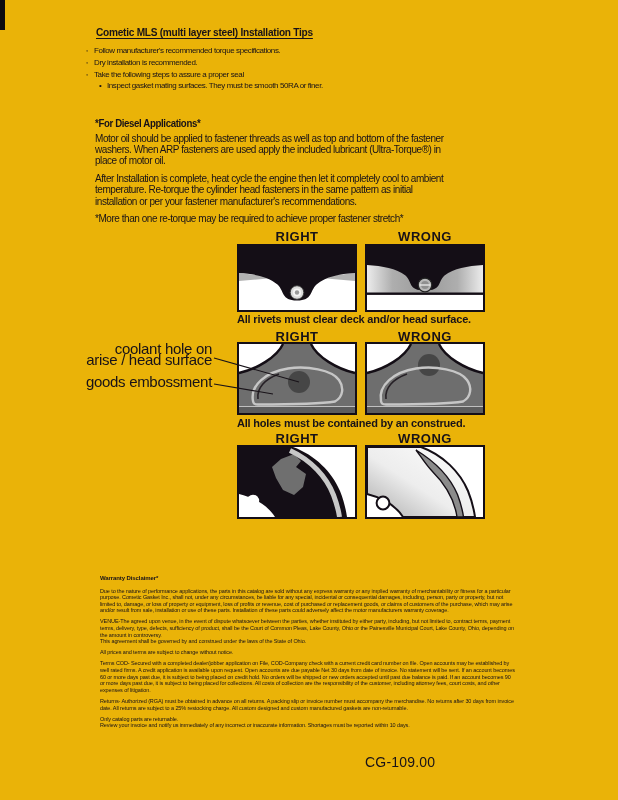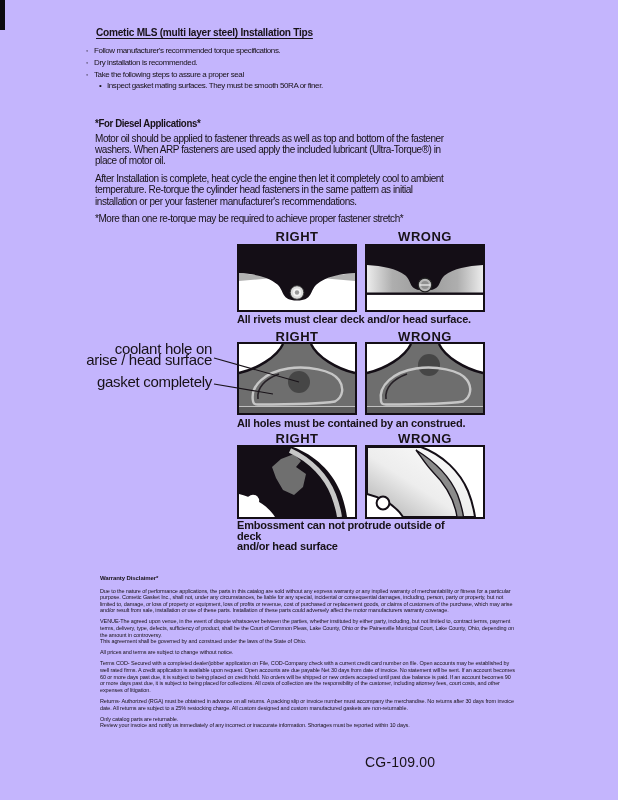--- a/index.html
+++ b/index.html
@@ -1,17 +1,17 @@
 <!DOCTYPE html>
 <html><head>
 <meta charset="utf-8">
 <style>
   html,body { margin:0; padding:0; background:#ffffff; }
   .page {
-    position:relative; width:618px; height:800px; background:#c4b5fd;
+    position:relative; width:618px; height:800px; background:#eab308;
     font-family:"Liberation Sans", sans-serif; color:#181218; overflow:hidden;
   }
   .corner-mark { position:absolute; left:0; top:6; width:5px; height:30px; background:#0d0a0f; }
 
   .title {
     position:absolute; left:96px; top:26px; font-size:11.5px; font-weight:bold;
     letter-spacing:-0.3px; text-decoration:underline; text-underline-offset:2px;
     transform:scaleX(0.88); transform-origin:left top; white-space:nowrap;
   }
 
@@ -105,21 +105,21 @@
 
   <div class="cap" style="left:237px; top:313px;">All rivets must clear deck and/or head surface.</div>
 
   <div class="rw-label" style="left:237px; top:329px;">RIGHT</div>
   <div class="rw-label" style="left:365px; top:329px;">WRONG</div>
 
   <div class="side-label" style="top:344px;">
     <div>coolant hole on</div>
     <div>arise / head surface</div>
   </div>
-  <div class="side-label" style="top:377px;">gasket completely</div>
+  <div class="side-label" style="top:377px;">goods embossment</div>
 
   <svg class="panel" style="left:237px; top:342px;" width="120" height="73" viewBox="0 0 120 73">
     <rect x="0" y="0" width="120" height="73" fill="#6e6e6e"></rect>
     <path d="M2,2 H46 C40,15 20,27 2,31 Z" fill="#ffffff"></path>
     <path d="M118,2 H74 C80,15 100,27 118,31 Z" fill="#ffffff"></path>
     <path d="M46,2 C40,15 20,27 2,31" fill="none" stroke="#140e16" stroke-width="2.4"></path>
     <path d="M74,2 C80,15 100,27 118,31" fill="none" stroke="#140e16" stroke-width="2.4"></path>
     <circle cx="62" cy="40" r="11" fill="#464646"></circle>
     <path d="M16,59 C13,43 29,30 51,26.5 C70,23.5 95,28 102,38 C107,45 106.5,55 98,59.5 C80,62.5 32,62.5 21,62.5 C17,62.5 16.5,61.5 16,59 Z" fill="none" stroke="#c6c6c6" stroke-width="2.4"></path>
     <path d="M21,57 C19.5,46 28,37 42,32" fill="none" stroke="#262026" stroke-width="1.6"></path>
@@ -170,24 +170,20 @@
           <stop offset="1" stop-color="#cfcfcf"></stop>
       </linearGradient>
     </defs>
     <rect x="0" y="0" width="120" height="74" fill="#ffffff"></rect>
     <path d="M2,2 H56 C78,10 95,27 103,46 C107,56 109,65 110,72 H38 C31,61 18,53 2,49 Z" fill="url(#sv)" stroke="#140e16" stroke-width="2"></path>
     <path d="M51,5 C69,16 85,32 92.5,49.5 C95.5,57.5 97.5,65 98.5,72 H92 C90,58 82,41 67,26 C61,20 55.5,11 51,5 Z" fill="#8b8b8b" stroke="#140e16" stroke-width="1.4"></path>
     <circle cx="18" cy="58" r="6.4" fill="#ffffff" stroke="#140e16" stroke-width="2"></circle>
     <rect x="1" y="1" width="118" height="72" fill="none" stroke="#140e16" stroke-width="2"></rect>
   </svg>
 
-  <div class="cap cap2" style="left:237px; top:520px;">
-    <div>Embossment can not protrude outside of deck</div>
-    <div>and/or head surface</div>
-  </div>
 
   <div class="warranty">
     <div class="w-head">Warranty Disclaimer*</div>
     <div class="wp">Due to the nature of performance applications, the parts in this catalog are sold without any express warranty or any implied warranty of merchantability or fitness for a particular purpose.  Cometic Gasket Inc., shall not, under any circumstances, be liable for any special, incidental or consequential damages, including, person, party or property, but not limited to, damage, or loss of property or equipment, loss of profits or revenue, cost of purchased or replacement goods, or claims of customers of the purchase, which may arise and/or result from sale, installation or use of these parts.  Installation of these parts could adversely affect the motor manufacturers warranty coverage.</div>
     <div class="wp tight">VENUE-The agreed upon venue, in the event of dispute whatsoever between the parties, whether instituted by either party, including, but not limited to, contract terms, payment terms, delivery, type, defects, sufficiency of product, shall be the Court of Common Pleas, Lake County, Ohio or the Painesville Municipal Court, Lake County, Ohio, depending on the amount in controversy.</div>
     <div class="wp">This agreement shall be governed by and construed under the laws of the State of Ohio.</div>
     <div class="wp">All prices and terms are subject to change without notice.</div>
     <div class="wp">Terms COD- Secured with a completed dealer/jobber application on File, COD-Company check with a current credit card number on file.  Open accounts may be established by well rated firms.  A credit application is available upon request.  Open accounts are due payable Net 30 days from date of invoice.  No statement will be sent.  If an account becomes 60 or more days past due, it is subject to being placed on credit hold.  No orders will be shipped or new orders accepted until past due balance is paid.  If an account becomes 90 or more days past due, it is subject to being placed for collections.  All costs of collection are the responsibility of the customer, including attorney fees, court costs, and other expenses of litigation.</div>
     <div class="wp">Returns- Authorized (RGA) must be obtained in advance on all returns.  A packing slip or invoice number must accompany the merchandise.  No returns after 30 days from invoice date.  All returns are subject to a 25% restocking charge.  All custom designed and custom manufactured gaskets are non-returnable.</div>
     <div class="wp tight">Only catalog parts are returnable.</div>

